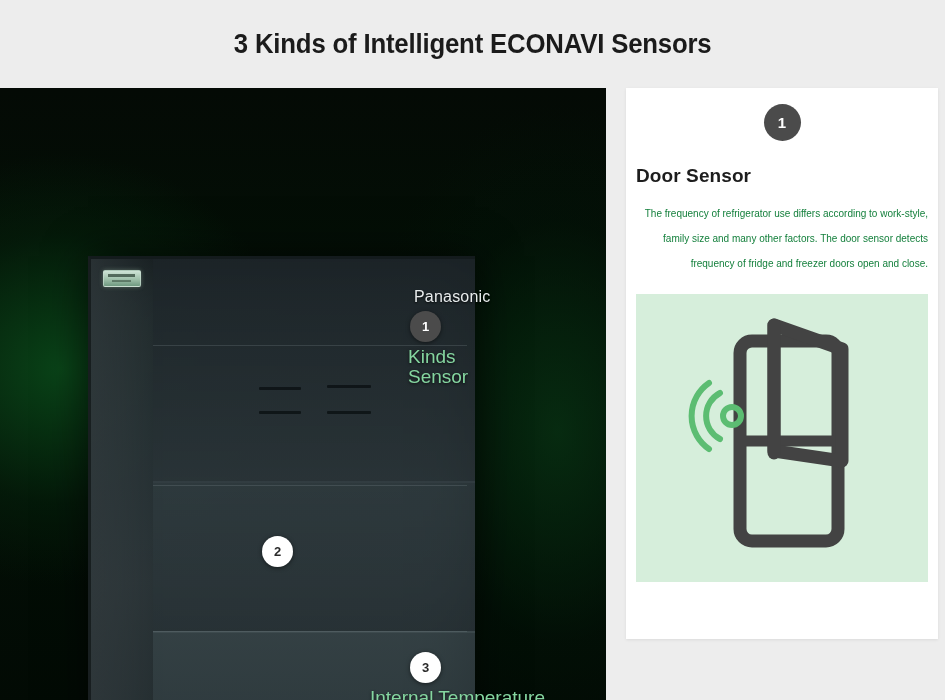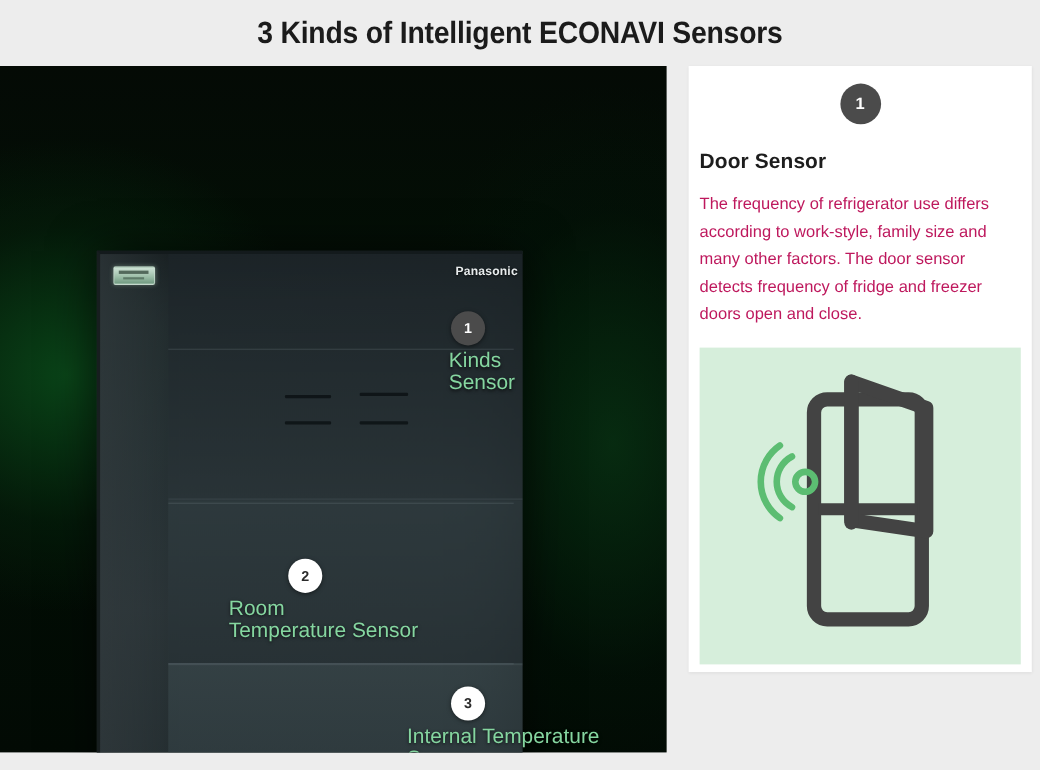--- a/index.html
+++ b/index.html
@@ -10,21 +10,21 @@
     width: 945px;
     height: 700px;
     background: #ededed;
     font-family: "Liberation Sans", sans-serif;
     overflow: hidden;
     position: relative;
   }
 
   
   .page-header {
-    height: 60px;
+    height: 88px;
     display: flex;
     align-items: center;
     justify-content: center;
     background: #ededed;
   }
   .page-title {
     font-family: "Liberation Sans Narrow", "Liberation Sans", sans-serif;
     font-size: 28px;
     font-weight: bold;
     color: #1b1b1b;
@@ -130,23 +130,23 @@
   .econavi-sticker::after {
     content: "";
     position: absolute;
     left: 8px; top: 9px;
     width: 19px; height: 2px;
     background: rgba(30,50,38,0.45);
   }
   .brand-logo {
     position: absolute;
     left: 414px;
-    top: 181px;
-    font-size: 11px;
-    font-weight: bold;
+    top: 200px;
+    font-size: 16px;
+    font-weight: normal;
     color: #e8eced;
     letter-spacing: 0.2px;
     text-shadow: 0 1px 2px rgba(0,0,0,0.8);
   }
 
   
   .marker {
     position: absolute;
   }
   .marker-badge {
@@ -222,23 +222,24 @@
     margin: 24px 0 0 10px;
     padding-left: 0;
     font-family: "Liberation Sans Narrow", "Liberation Sans", sans-serif;
     font-size: 19px;
     font-weight: bold;
     color: #1d1d1d;
     letter-spacing: 0.1px;
   }
   .card-body {
     margin: 14px 10px 0 10px;
-    font-size: 15px;
+    font-size: 10px;
     line-height: 25px;
-    color: #be185d;
+    color: #15803d;
+    text-align: right;
   }
   .card-illustration {
     margin: 18px 10px 0 10px;
     height: 288px;
     background: #d6eedb;
     display: flex;
     align-items: center;
     justify-content: center;
   }
   .card-illustration svg {
@@ -278,22 +279,20 @@
     <div class="brand-logo">Panasonic</div>
 
     <div class="marker" id="marker-1">
       <div class="marker-badge badge-active">1</div>
       <div class="marker-label">Kinds
 Sensor</div>
     </div>
 
     <div class="marker" id="marker-2">
       <div class="marker-badge badge-idle">2</div>
-      <div class="marker-label">Room
-Temperature Sensor</div>
     </div>
 
     <div class="marker" id="marker-3">
       <div class="marker-badge badge-idle">3</div>
       <div class="marker-label">Internal Temperature
 Sensor</div>
     </div>
   </div>
 
   <div class="info-card">

